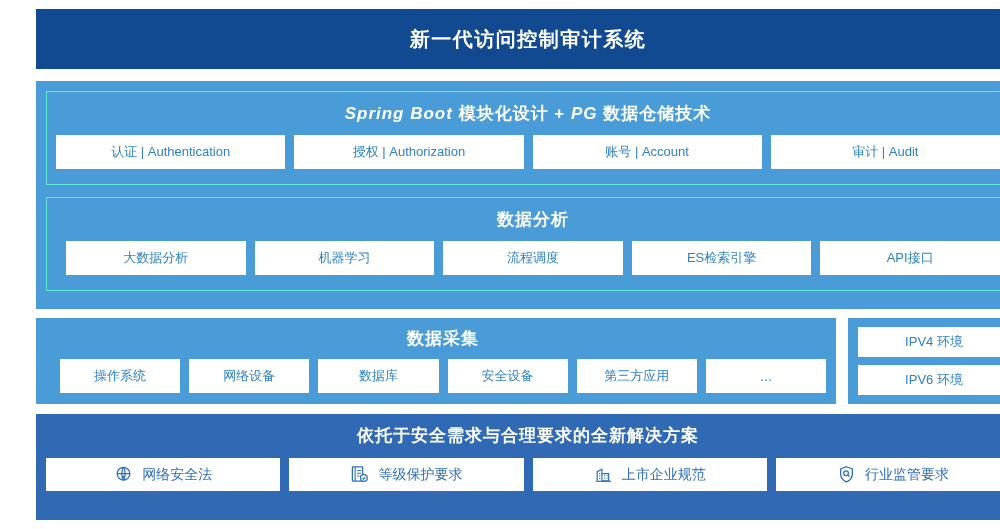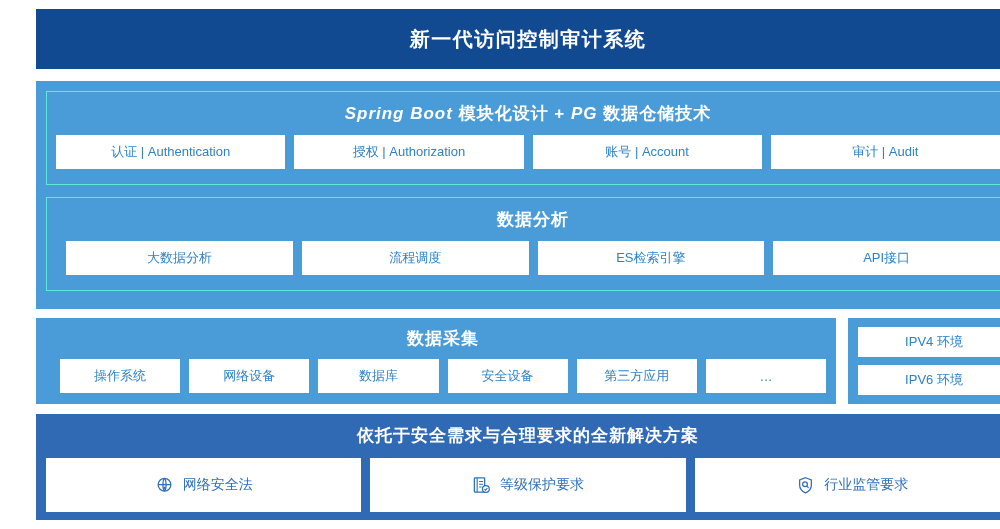--- a/index.html
+++ b/index.html
@@ -118,21 +118,21 @@
   
   #solution-panel {
     left: 8px; top: 414px; width: 984px; height: 106px;
     padding: 10px 10px 12px 10px;
   }
   #solution-panel .group-head {
     margin-bottom: 11px;
     font-size: 17px;
   }
   #solution-panel .chip {
-    height: 54px;
+    height: 33px;
     gap: 9px;
     color: #2f6fba;
     font-size: 14px;
   }
   .chip .icon {
     display: inline-flex;
     align-items: center;
     justify-content: center;
     width: 19px;
     height: 19px;
@@ -172,20 +172,23 @@
       </div>
     </div>
 
     <div class="group" id="analysis-group">
       <div class="group-head">数据分析</div>
       <div class="chip-row">
         <div class="chip">
           <span class="chip-label">大数据分析</span>
         </div>
         <div class="chip">
+          <span class="chip-label">机器学习</span>
+        </div>
+        <div class="chip">
           <span class="chip-label">流程调度</span>
         </div>
         <div class="chip">
           <span class="chip-label">ES检索引擎</span>
         </div>
         <div class="chip">
           <span class="chip-label">API接口</span>
         </div>
       </div>
     </div>
@@ -245,20 +248,32 @@
             <rect x="3" y="2.5" width="13" height="18" rx="1"></rect>
             <path d="M6.5 2.5v18" stroke-width="1.4"></path>
             <path d="M9 7h5M9 10.5h5M9 14h3" stroke-width="1.3"></path>
             <circle cx="17.5" cy="16.5" r="4.3" fill="#ffffff"></circle>
             <path d="M15.7 16.5l1.3 1.3 2.4-2.5" stroke-width="1.5"></path>
           </svg>
         </span>
         <span class="chip-label">等级保护要求</span>
       </div>
 
+      <div class="chip">
+        <span class="icon">
+          <svg width="19" height="19" viewBox="0 0 24 24" fill="none" stroke="#2f6fba" stroke-width="1.5">
+            <path d="M4 20V8.5l6-3.2V20"></path>
+            <path d="M10 11h8.5v9H10"></path>
+            <path d="M6.3 11h1.6M6.3 14h1.6M6.3 17h1.6" stroke-width="1.3"></path>
+            <path d="M12.6 13.5h1.6M16 13.5h1.4M12.6 16.8h1.6M16 16.8h1.4" stroke-width="1.3"></path>
+            <path d="M2.6 20.6h19" stroke-width="1.5"></path>
+          </svg>
+        </span>
+        <span class="chip-label">上市企业规范</span>
+      </div>
 
       <div class="chip">
         <span class="icon">
           <svg width="19" height="19" viewBox="0 0 24 24" fill="none" stroke="#2f6fba" stroke-width="1.6">
             <path d="M12 2.2l7.4 2.8v6.4c0 4.6-3 8.1-7.4 10-4.4-1.9-7.4-5.4-7.4-10V5z"></path>
             <circle cx="11.4" cy="10.4" r="3"></circle>
             <path d="M13.6 12.7l2.3 2.4" stroke-width="1.5"></path>
           </svg>
         </span>
         <span class="chip-label">行业监管要求</span>

